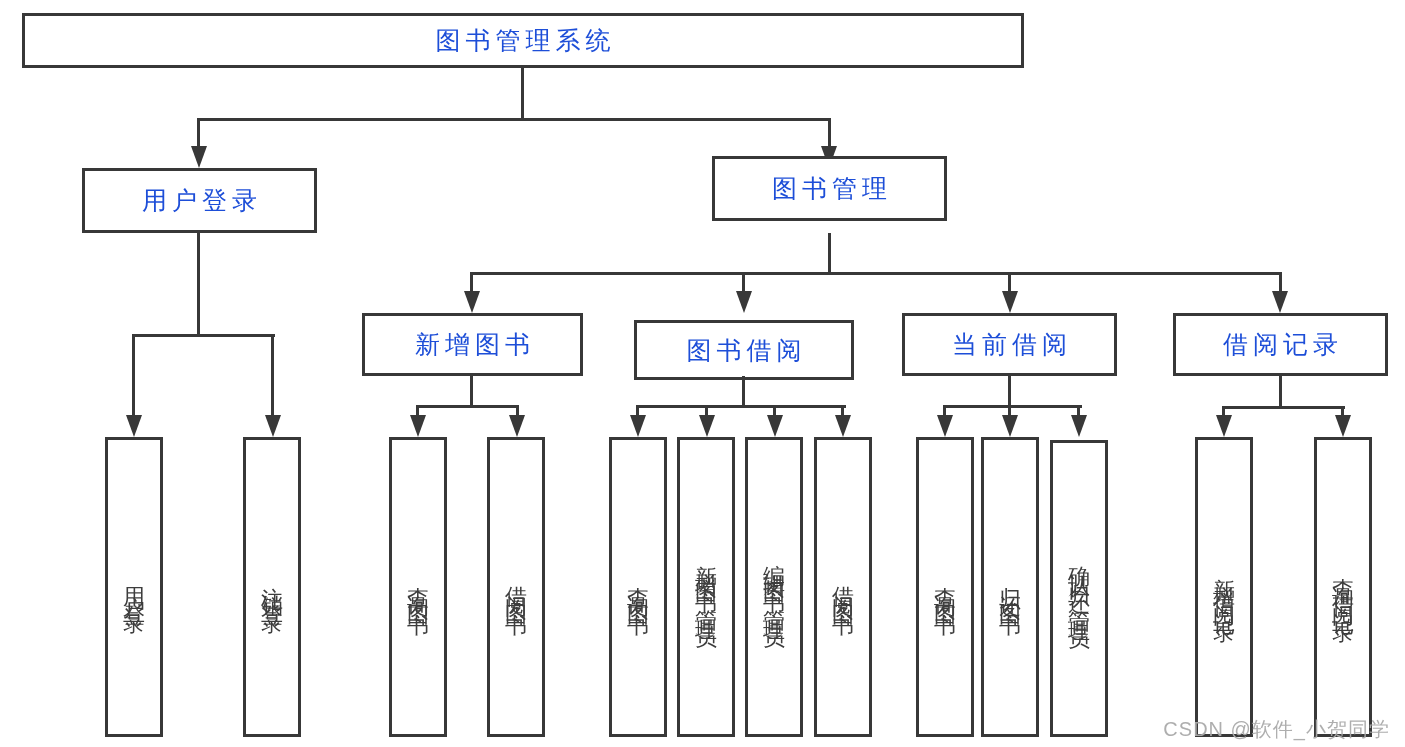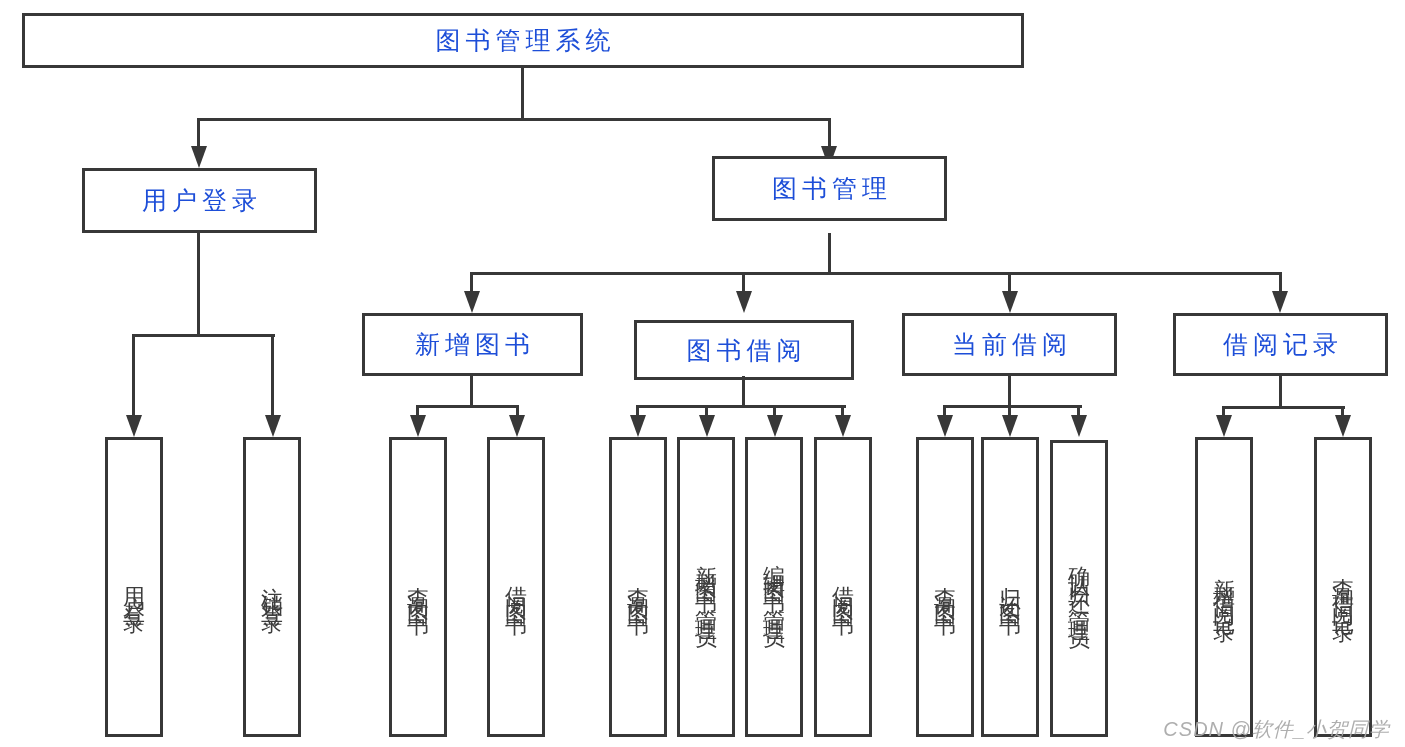--- a/index.html
+++ b/index.html
@@ -17,21 +17,21 @@
     font-size:22px;letter-spacing:9px;color:#3d3d3d;line-height:1;
   }
   .ln{position:absolute;background:#383838;}
   .ar{
     position:absolute;width:0;height:0;
     border-left:8px solid transparent;border-right:8px solid transparent;
     border-top:22px solid #383838;
   }
   .watermark{
     position:absolute;z-index:5;font-size:20px;letter-spacing:1px;
-    color:rgba(170,170,170,0.95);white-space:nowrap;font-style:italic;
+    color:rgba(170,170,170,0.95);white-space:nowrap;
   }
 </style>
 </head>
 <body>
 
 <div class="canvas">
 
   <div class="box node" style="left:22px;top:13px;width:1002px;height:55px">
     <span class="lbl">图书管理系统</span>
   </div>

